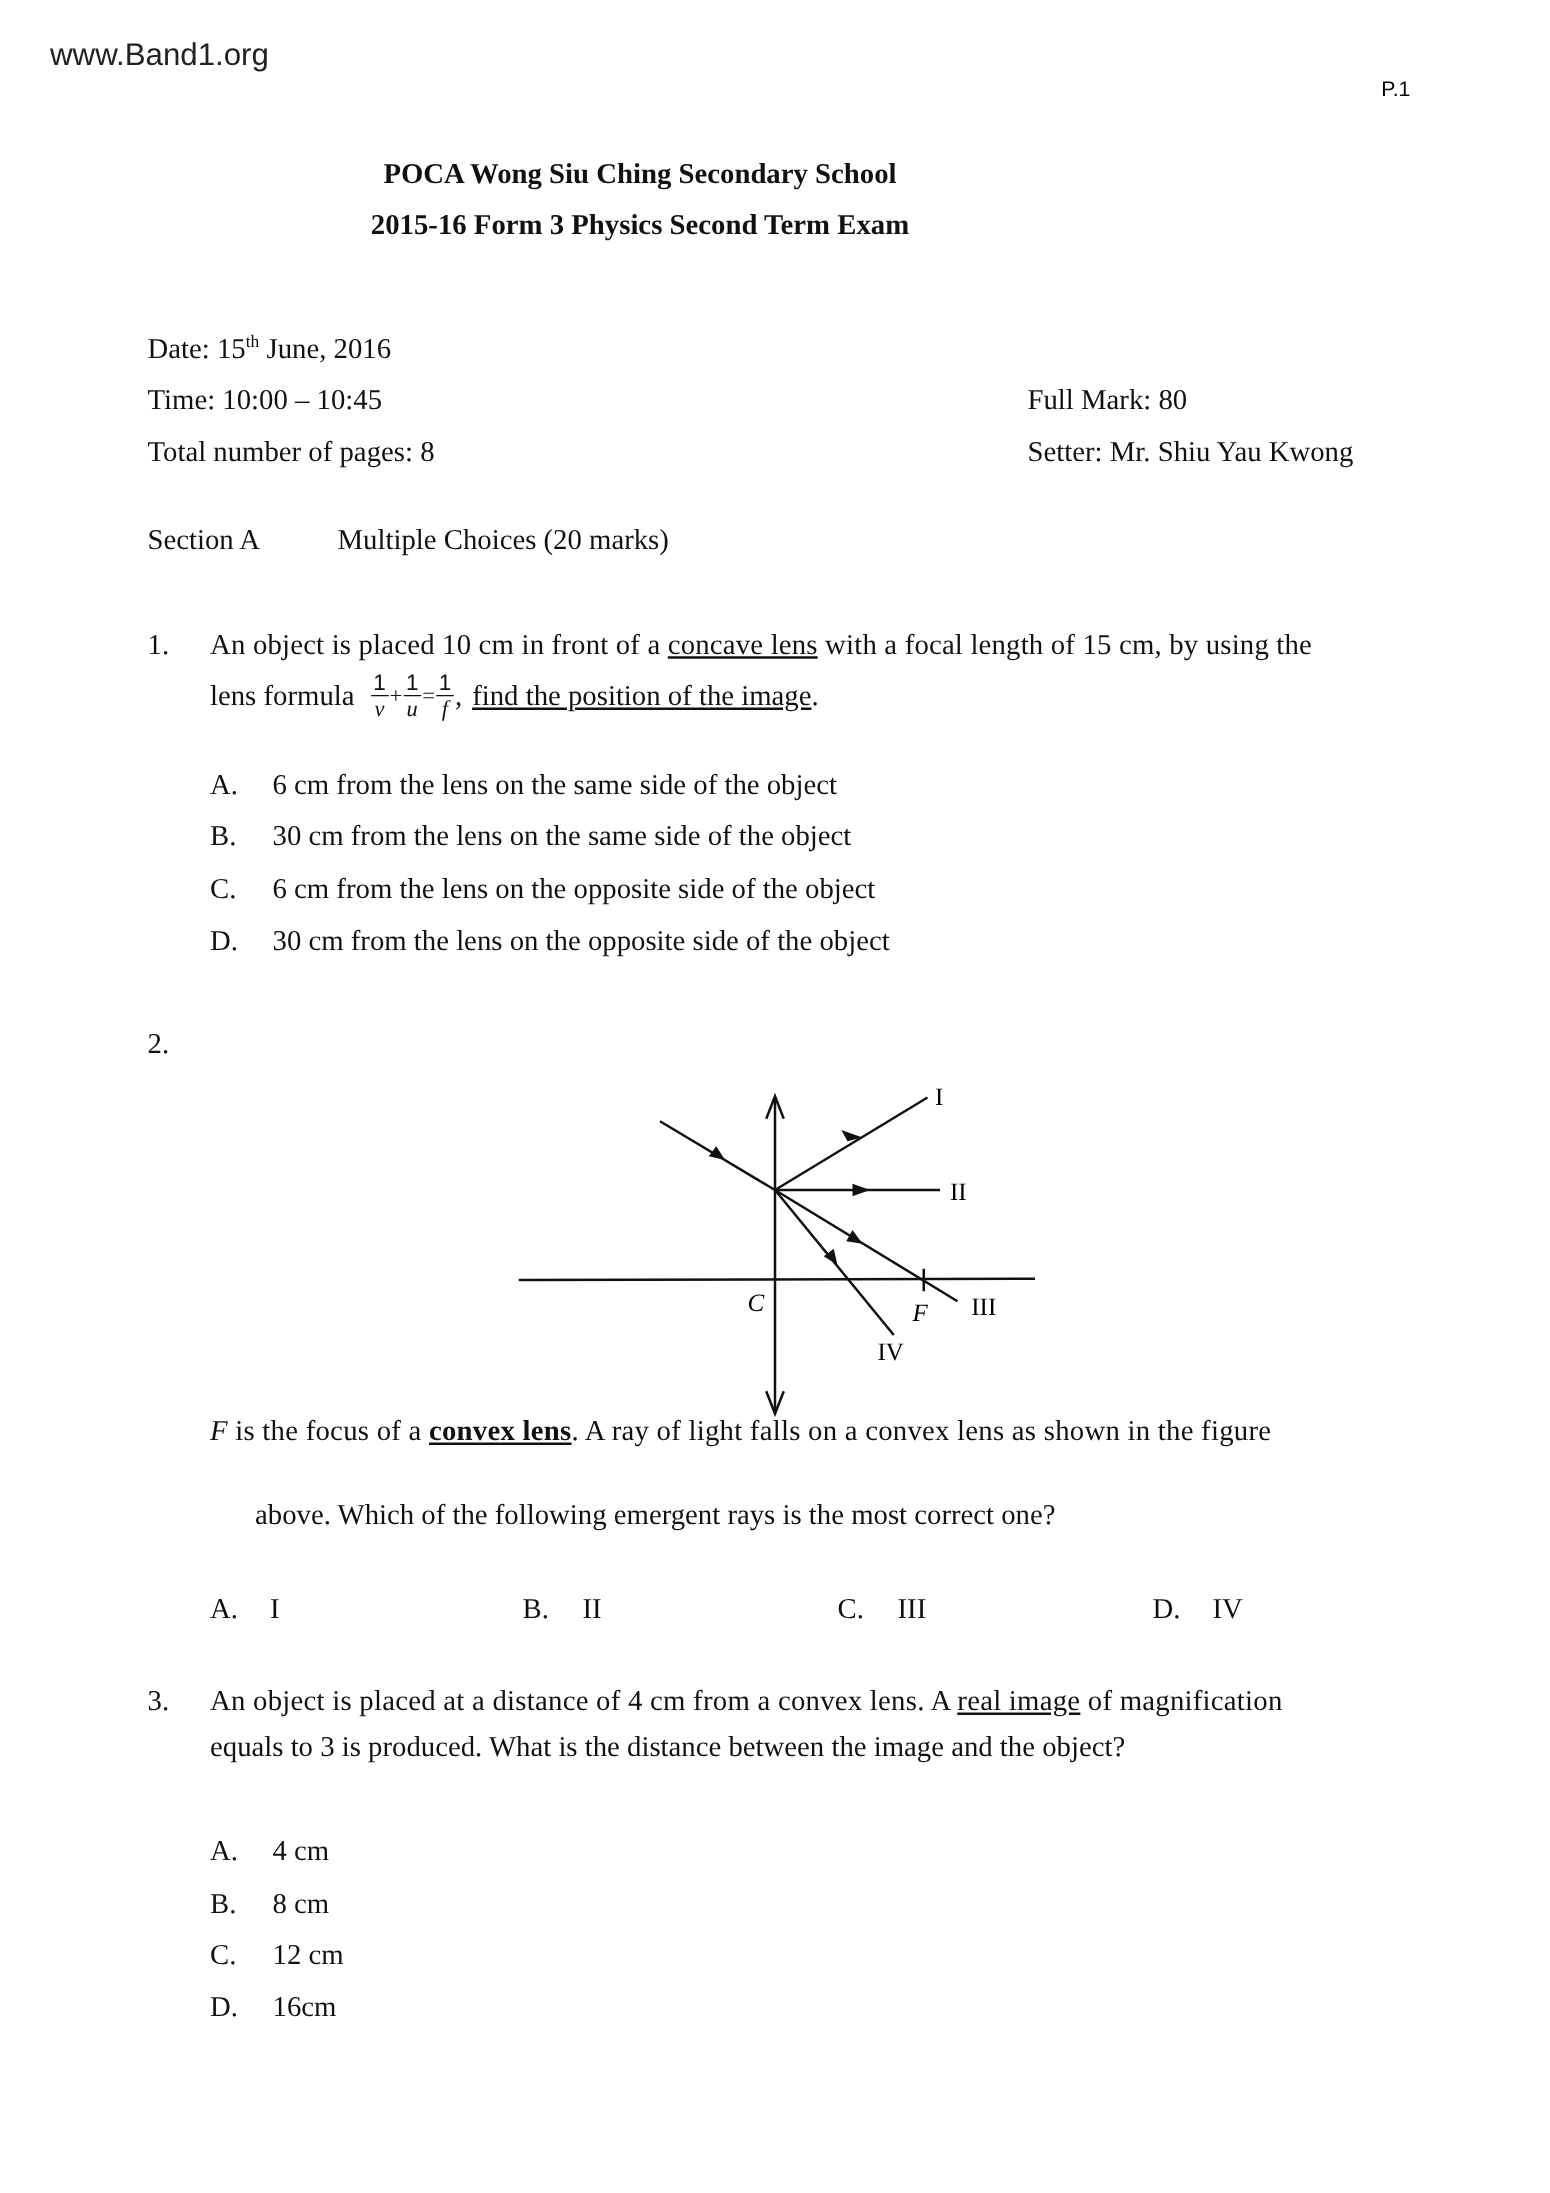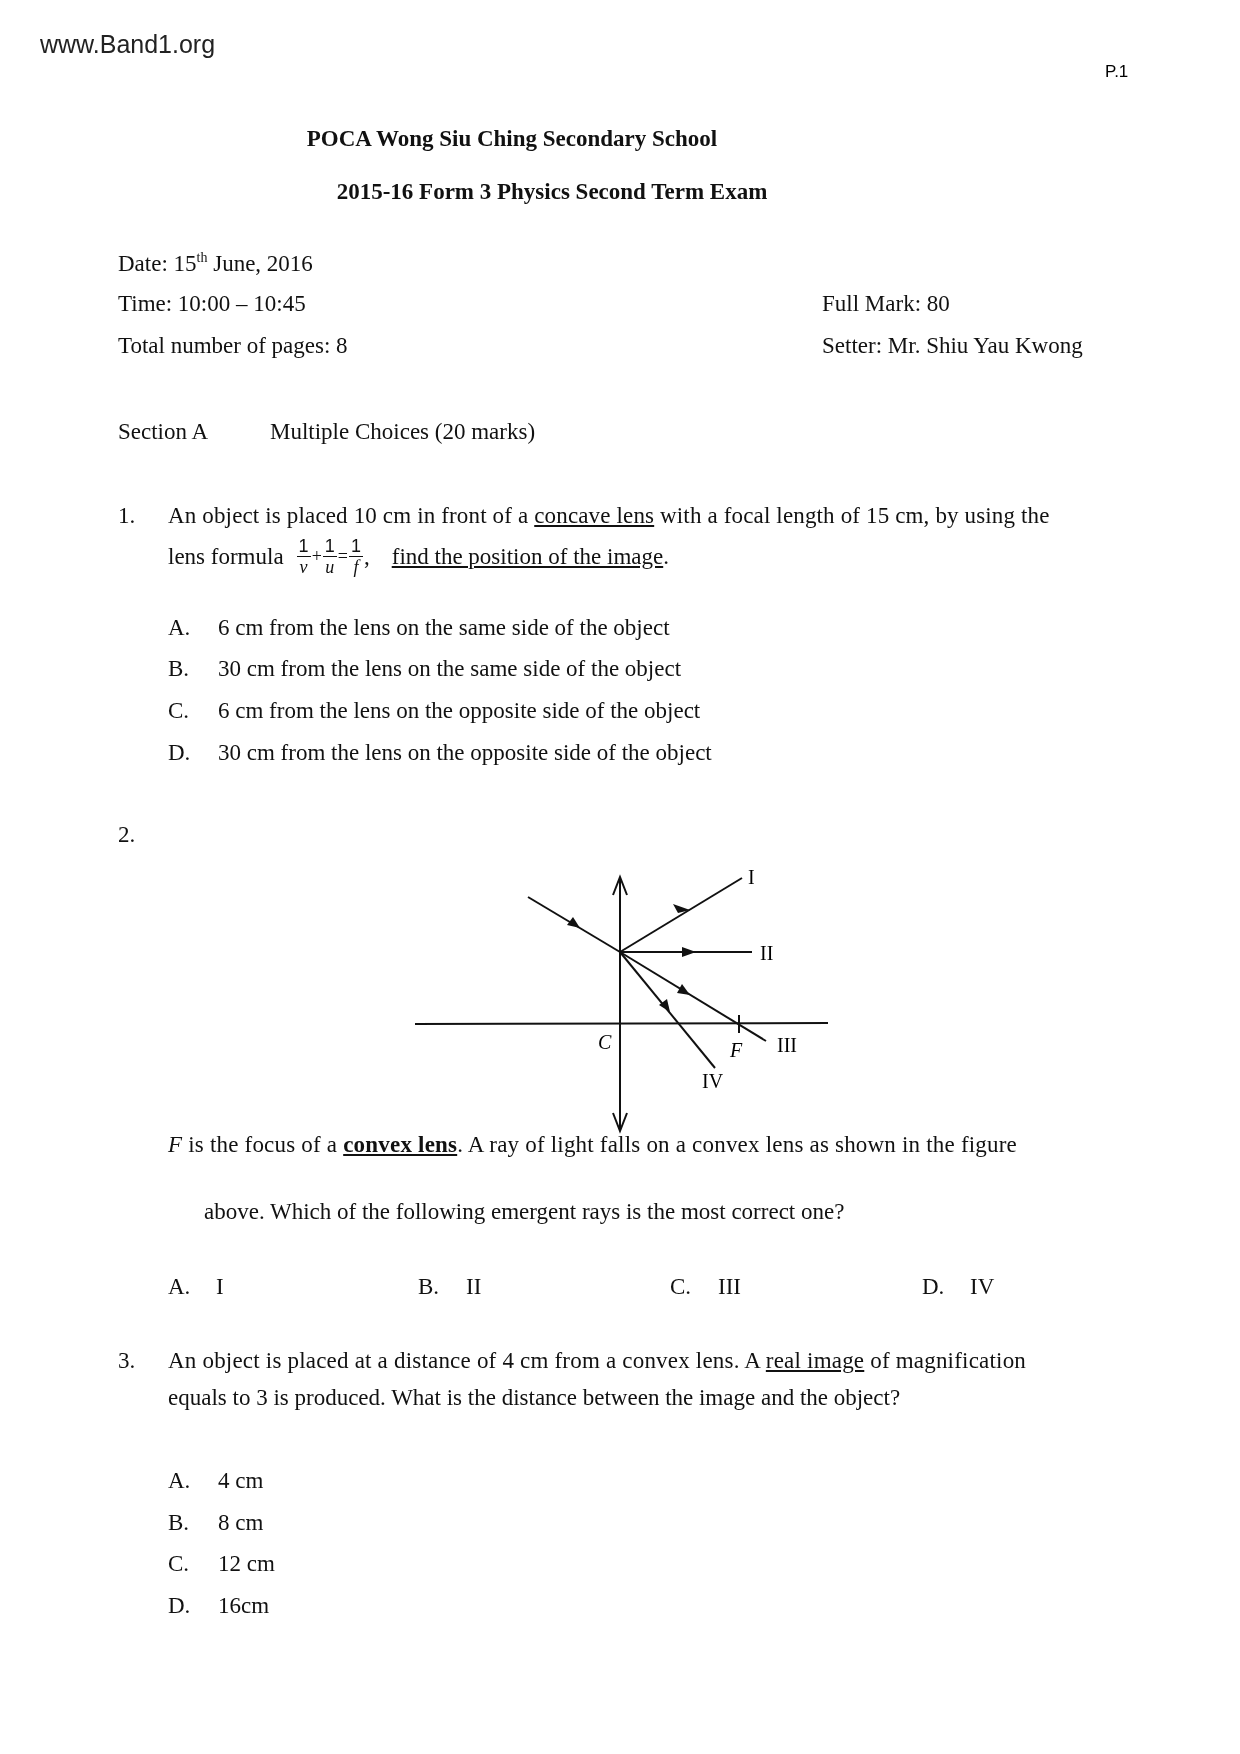--- a/index.html
+++ b/index.html
@@ -2,22 +2,22 @@
 <html><head>
 <meta charset="utf-8">
 <style>
   html, body { margin:0; padding:0; background:#ffffff; }
   body { width:1240px; height:1754px; position:relative; overflow:hidden; color:#111; font-family:"Liberation Serif", serif; }
   .abs { position:absolute; }
   .wm { left:40px; top:30px; font-family:"Liberation Sans", sans-serif; font-size:25px; color:#222; }
   .pg { left:1105px; top:62px; font-family:"Liberation Sans", sans-serif; font-size:17px; color:#000000; }
   .title { left:0; width:1024px; text-align:center; font-weight:bold; font-size:23px; }
   .t1 { top:126px; }
-  .t2 { top:179px;padding-left:40px; }
-  .meta { font-size:23px; }
+  .t2 { top:167px; }
+  .meta { font-size:23px;margin-top:16px; }
   .sec { top:419px; left:118px; font-weight:normal; font-size:23px; }
   .sec .s2 { position:absolute; left:152px; white-space:nowrap; }
   .q { font-size:23px; }
   .qnum { position:absolute; }
   .u { text-decoration:underline; }
   .opt { position:absolute; font-size:23px; white-space:nowrap; }
   .opt .l { display:inline-block; width:50px; }
   .frac { display:inline-block; vertical-align:middle; text-align:center; font-size:18px; line-height:20px; margin:0 1px; }
   .frac .n { display:block; font-family:"Liberation Sans", sans-serif; border-bottom:1.5px solid #111; padding:0 2px; }
   .frac .d { display:block; font-style:italic; }
@@ -57,21 +57,21 @@
           <span class="n">1</span>
           <span class="d">u</span>
         </span>
       <span style="font-size:18px;">=</span>
       <span class="frac">
           <span class="n">1</span>
           <span class="d">f</span>
         </span>
     </span>
     <span>,</span>
-    <span class="u" style="margin-left:22px;">find the position of the image</span>
+    <span class="u" style="margin-left:8px;">find the position of the image</span>
       <span>.</span>
   </div>
   <div class="opt" style="left:168px; top:615px;"><span class="l">A.</span><span>6 cm from the lens on the same side of the object</span></div>
   <div class="opt" style="left:168px; top:656px;"><span class="l">B.</span><span>30 cm from the lens on the same side of the object</span></div>
   <div class="opt" style="left:168px; top:698px;"><span class="l">C.</span><span>6 cm from the lens on the opposite side of the object</span></div>
   <div class="opt" style="left:168px; top:740px;"><span class="l">D.</span><span>30 cm from the lens on the opposite side of the object</span></div>
 </div>
 
 <div>
   <div class="abs q qnum" style="left:118px; top:822px;">2.</div>

